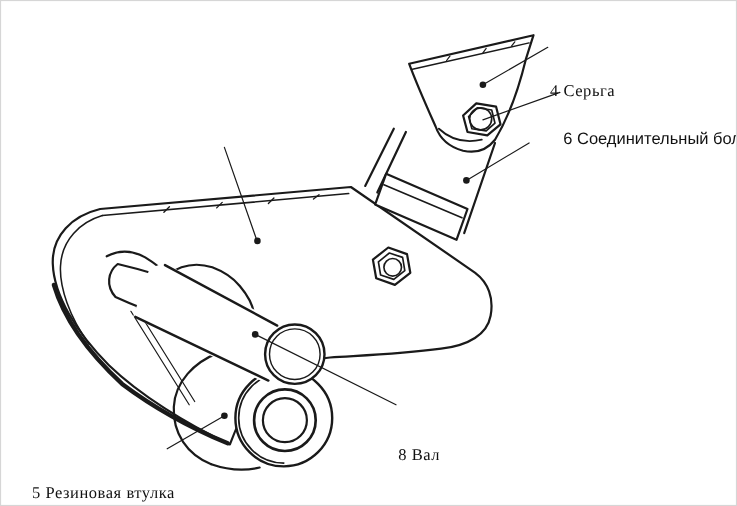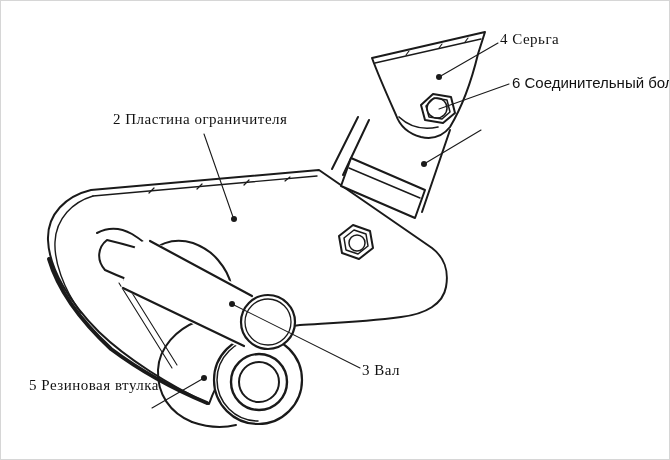--- a/index.html
+++ b/index.html
@@ -12,20 +12,21 @@
     overflow:hidden;
     font-family:"Liberation Serif", serif;
   }
   #drawing{position:absolute;left:0;top:0;}
   .lbl{
     position:absolute;
     font:15px "Liberation Serif", serif;
     letter-spacing:0.5px;
     color:#111;
     white-space:nowrap;
+    margin-top:44px;
   }
   .lbl.sans{
     font-family:"Liberation Sans", sans-serif;
     letter-spacing:0;
   }
 </style>
 </head>
 <body>
 
 <div id="stage">
@@ -117,23 +118,22 @@
       <path d="M 438,108 L 508,83"></path>
       <path d="M 423,163 L 480,129"></path>
       <circle fill="#1a1a1a" stroke="none" cx="423" cy="163" r="3"></circle>
       <path d="M 231,303 L 359,367"></path>
       <circle fill="#1a1a1a" stroke="none" cx="231" cy="303" r="3"></circle>
       <path d="M 203,377 L 151,407"></path>
       <circle fill="#1a1a1a" stroke="none" cx="203" cy="377" r="3"></circle>
     </g>
   </svg>
 
-  <div class="lbl" style="left:361px;top:361px;">3 Вал</div>
+  <div class="lbl" style="left:361px;top:361px;">8 Вал</div>
 
-  <div class="lbl" style="left:112px;top:110px;">2 Пластина ограничителя</div>
 
 
   <div class="lbl" style="left:499px;top:30px;">4 Серьга</div>
 
-  <div class="lbl" style="left:28px;top:376px;">5 Резиновая втулка</div>
+  <div class="lbl" style="left:28px;top:396px;">5 Резиновая втулка</div>
 
   <div class="lbl sans" style="left:511px;top:73px;">6 Соединительный болт</div>
 </div>
 
 </body></html>

